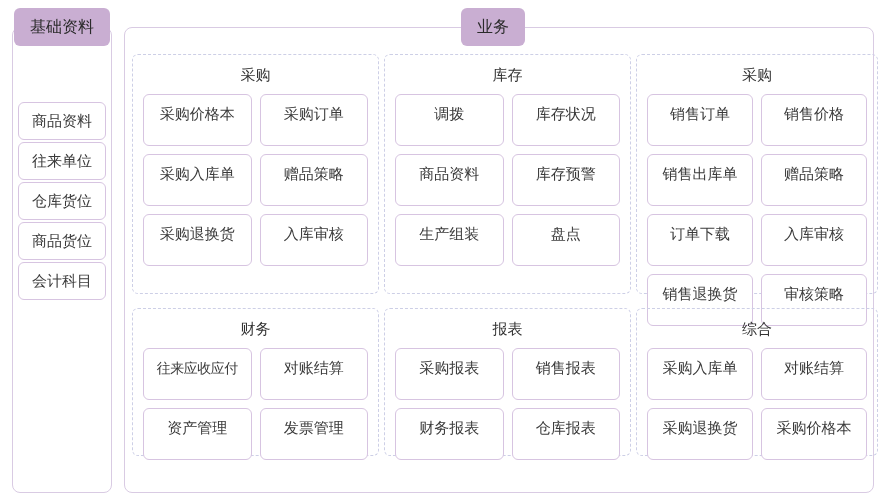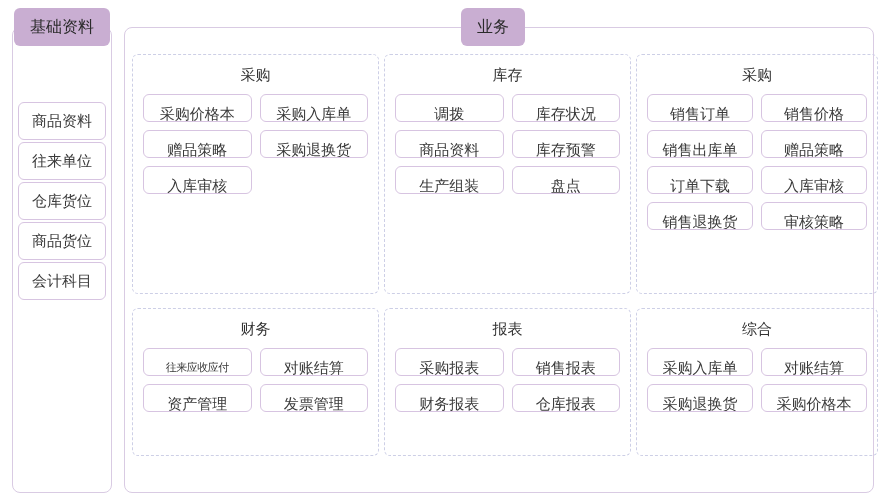--- a/index.html
+++ b/index.html
@@ -107,34 +107,34 @@
     column-gap: 8px;
     row-gap: 8px;
     align-content: start;
   }
 
   .tile {
     box-sizing: border-box;
     border: 1px solid #d7c4e1;
     border-radius: 6px;
     background: #ffffff;
-    height: 28px;
+    height: 52px;
     line-height: 38px;
     text-align: center;
     font-size: 15px;
     color: #3a3a3a;
     white-space: nowrap;
     overflow: hidden;
     cursor: pointer;
     user-select: none;
   }
 
   
   .tile.long {
-    font-size: 11px;
+    font-size: 14px;
     letter-spacing: -0.5px;
   }
 
   
   .sidebar-items {
     position: absolute;
     left: 18px;
     top: 102px;
     width: 88px;
     display: flex;
@@ -162,20 +162,21 @@
     </div>
 
   <div class="panel panel-business"></div>
   <div class="panel-badge badge-business">业务</div>
 
   <div class="groups">
       <div class="group">
         <div class="group-title">采购</div>
         <div class="group-items">
           <div class="tile">采购价格本</div>
+          <div class="tile">采购订单</div>
           <div class="tile">采购入库单</div>
           <div class="tile">赠品策略</div>
           <div class="tile">采购退换货</div>
           <div class="tile">入库审核</div>
         </div>
       </div>
       <div class="group">
         <div class="group-title">库存</div>
         <div class="group-items">
           <div class="tile">调拨</div>

